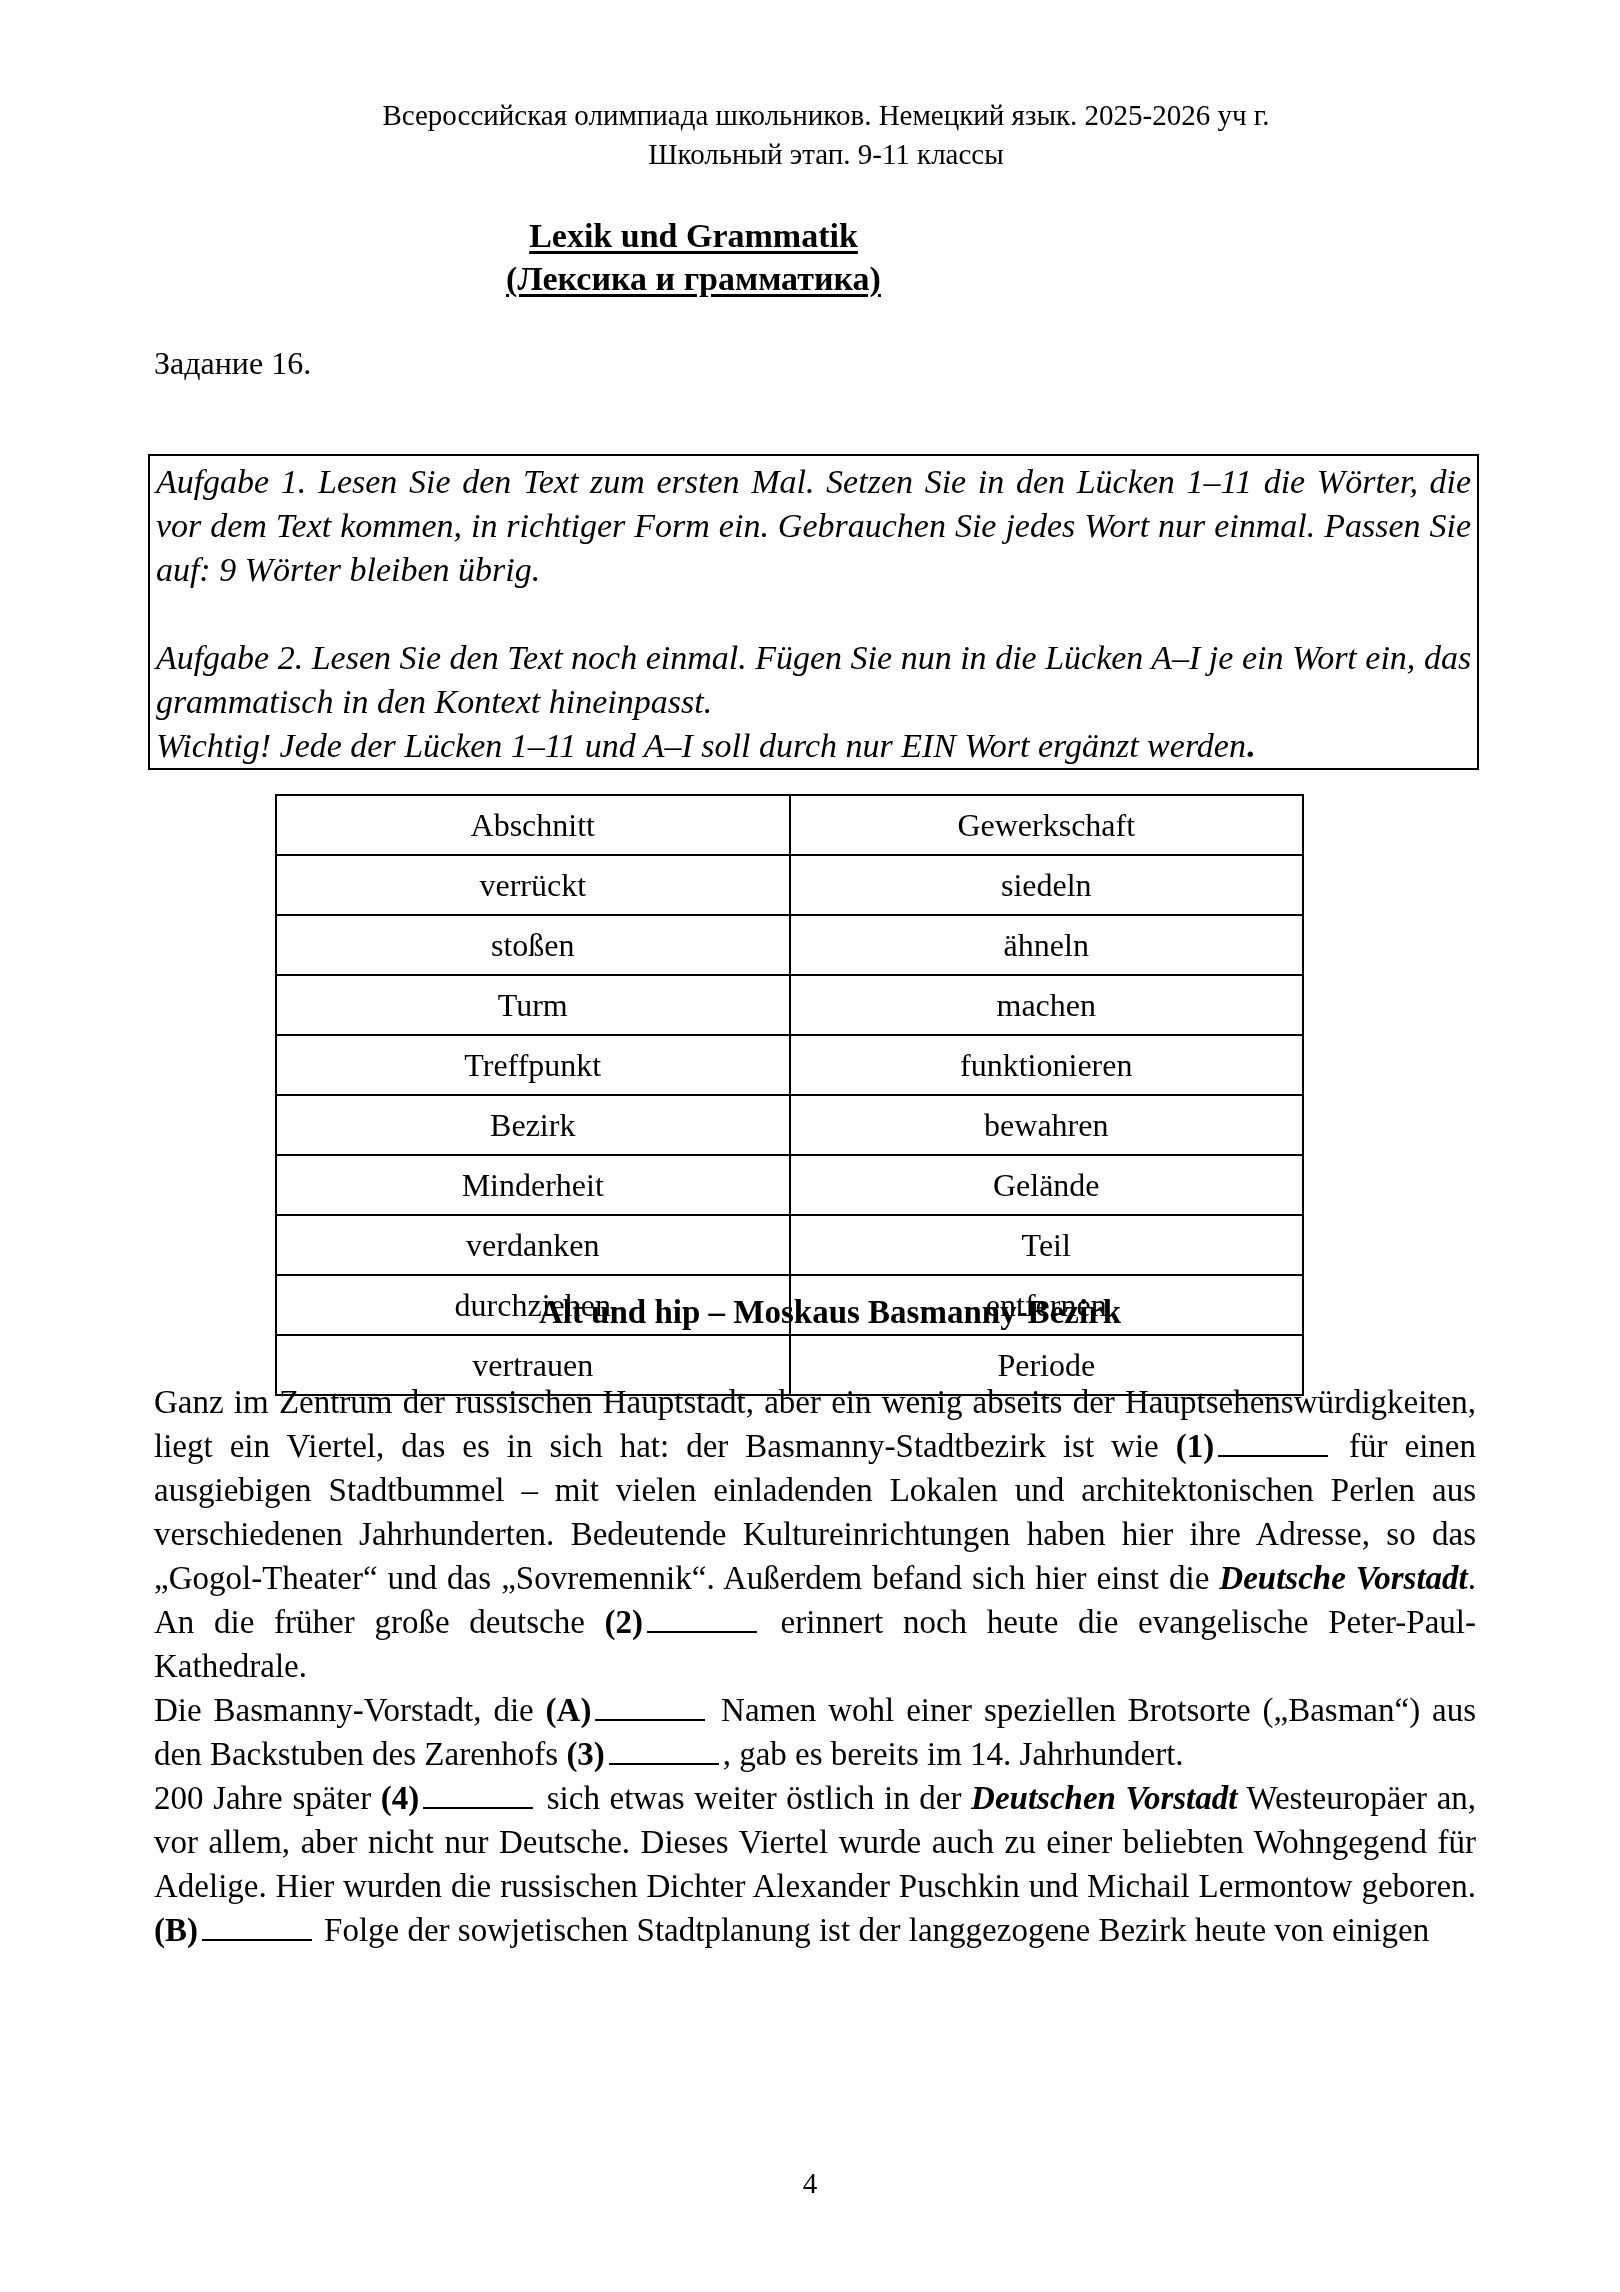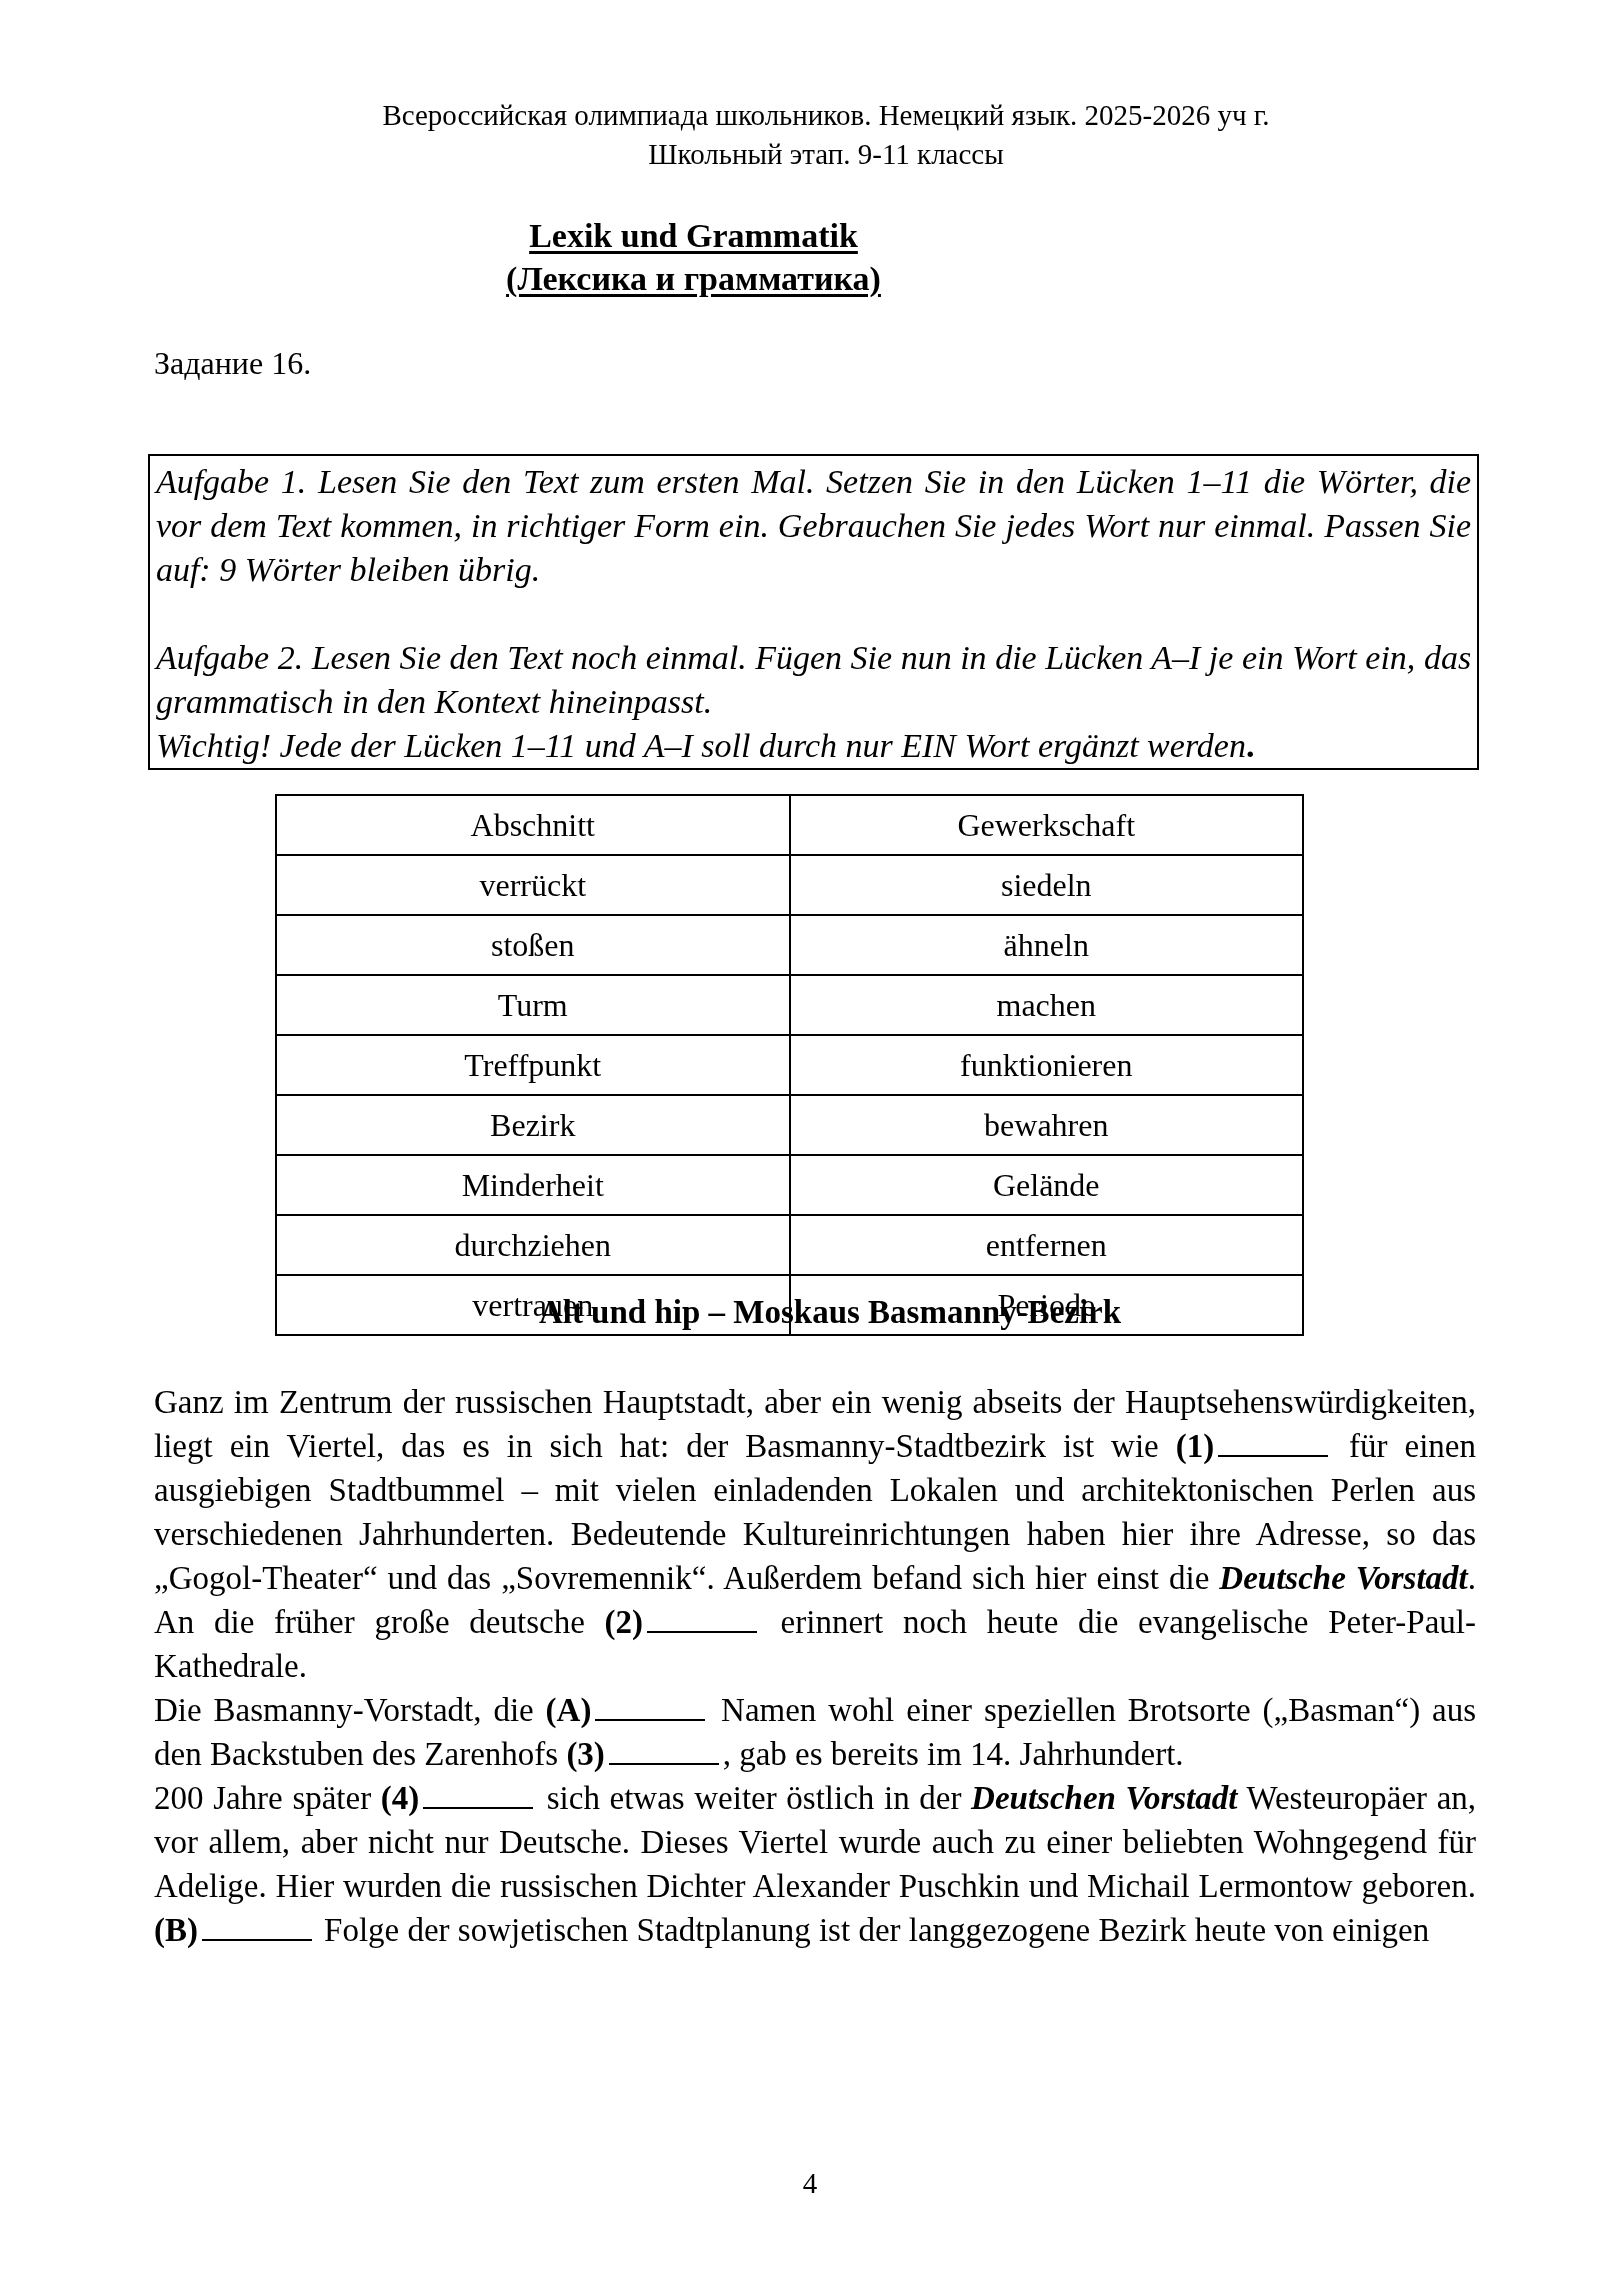--- a/index.html
+++ b/index.html
@@ -83,20 +83,24 @@
       </tr>
       <tr>
         <td>Bezirk</td>
         <td>bewahren</td>
       </tr>
       <tr>
         <td>Minderheit</td>
         <td>Gelände</td>
       </tr>
       <tr>
+        <td>verdanken</td>
+        <td>Teil</td>
+      </tr>
+      <tr>
         <td>durchziehen</td>
         <td>entfernen</td>
       </tr>
       <tr>
         <td>vertrauen</td>
         <td>Periode</td>
       </tr>
     </tbody>
 </table>
 

